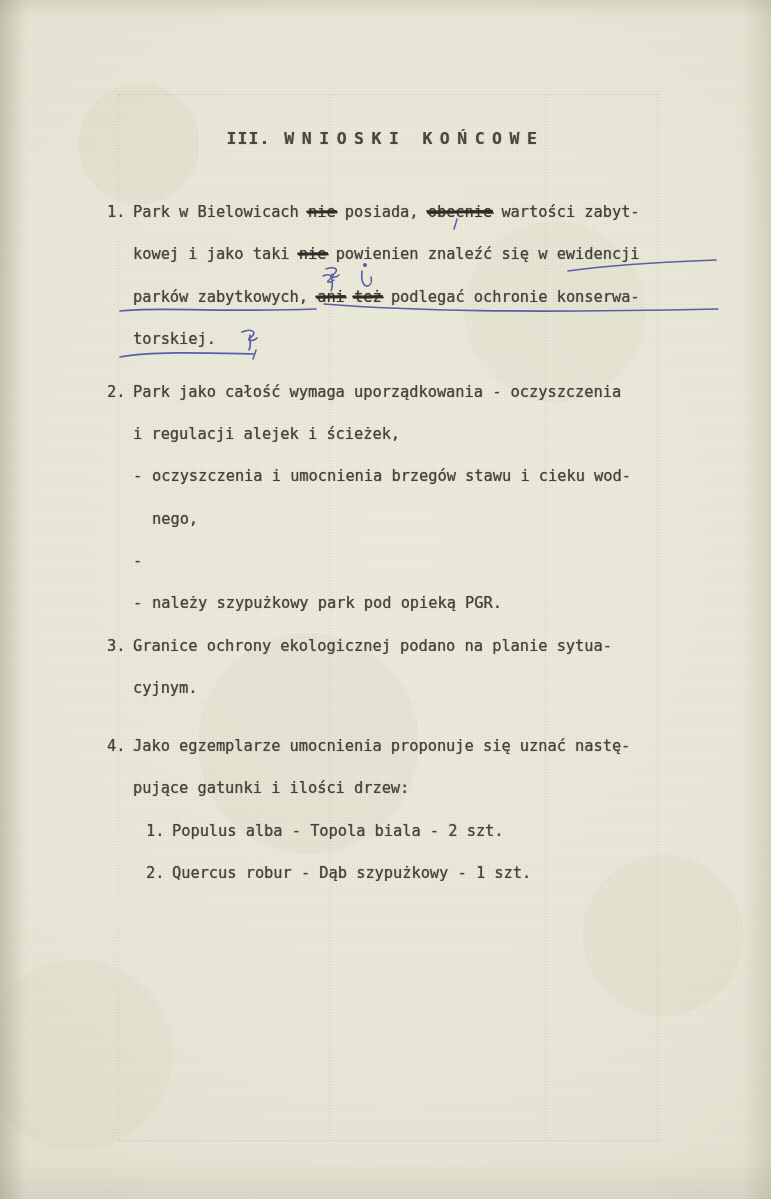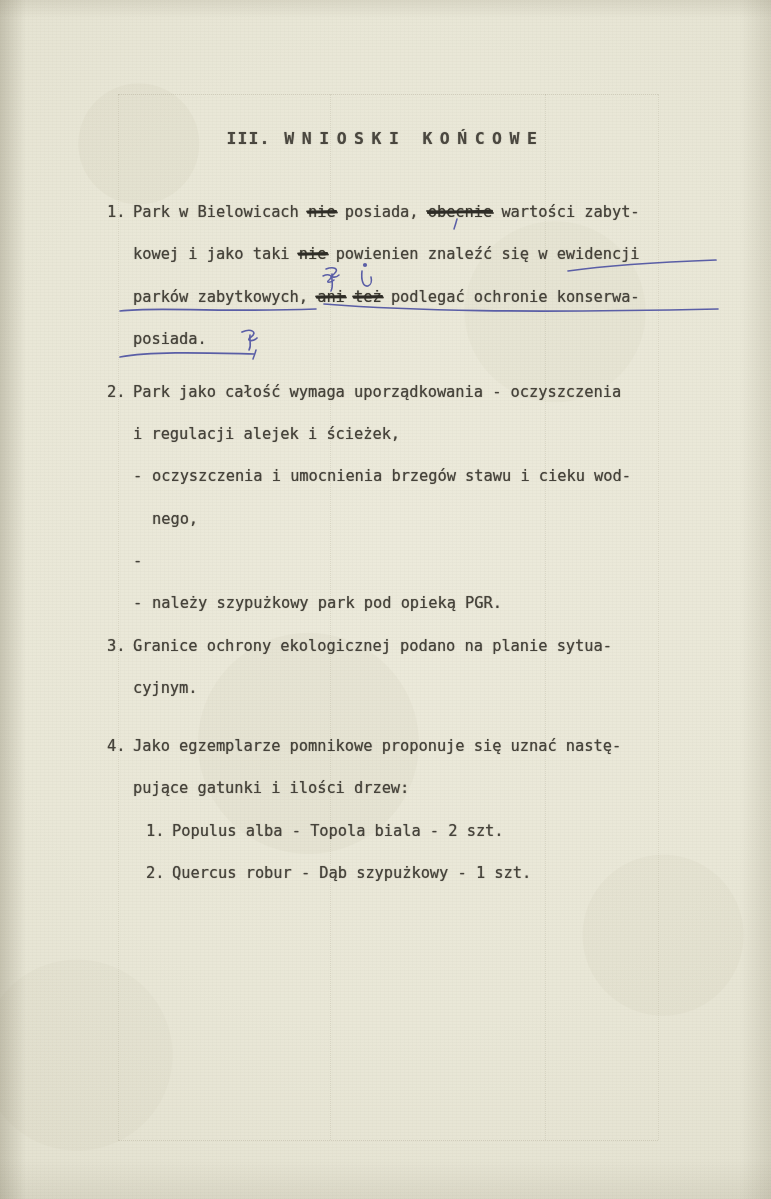--- a/index.html
+++ b/index.html
@@ -166,21 +166,21 @@
     </div>
 
     <div class="line num" style="left:107px; top:203px;">1.</div>
 
     <div class="line" style="left:133px; top:203px;"><span>Park w Bielowicach </span><span class="strike">nie</span><span> posiada, </span><span class="strike">obecnie</span><span> wartości zabyt-</span></div>
 
     <div class="line" style="left:133px; top:245px;"><span>kowej i jako taki </span><span class="strike">nie</span><span> powienien znaleźć się w ewidencji</span></div>
 
     <div class="line" style="left:133px; top:288px;"><span>parków zabytkowych, </span><span class="strike">ani</span><span> </span><span class="strike">też</span><span> podlegać ochronie konserwa-</span></div>
 
-    <div class="line" style="left:133px; top:330px;"><span>posiada.</span></div>
+    <div class="line" style="left:133px; top:330px;"><span>torskiej.</span></div>
 
     <div class="ink-underline" style="left:566px; top:258px; width:152px; height:16px;">
       <svg class="ink" width="152" height="16" viewBox="0 0 152 16">
         <path d="M2 13 C 30 9, 70 5, 150 2" stroke-width="1.7" stroke-linecap="round"></path>
       </svg>
     </div>
 
     <div class="ink-underline" style="left:118px; top:303px; width:200px; height:16px;">
       <svg class="ink" width="200" height="16" viewBox="0 0 200 16">
         <path d="M2 8 C 40 3, 90 10, 198 6" stroke-width="1.7" stroke-linecap="round"></path>
@@ -243,21 +243,21 @@
     <div class="line" style="left:133px; top:552px;">-</div>
 
     <div class="line" style="left:133px; top:594px;">-</div>
     <div class="line" style="left:152px; top:594px;">należy szypużkowy park pod opieką PGR.</div>
 
     <div class="line num" style="left:107px; top:637px;">3.</div>
     <div class="line" style="left:133px; top:637px;">Granice ochrony ekologicznej podano na planie sytua-</div>
     <div class="line" style="left:133px; top:679px;">cyjnym.</div>
 
     <div class="line num" style="left:107px; top:737px;">4.</div>
-    <div class="line" style="left:133px; top:737px;">Jako egzemplarze pomnikowe proponuje się uznać nastę-</div>
+    <div class="line" style="left:133px; top:737px;">Jako egzemplarze umocnienia proponuje się uznać nastę-</div>
     <div class="line" style="left:133px; top:779px;">pujące gatunki i ilości drzew:</div>
 
     <div class="line num" style="left:146px; top:822px;">1.</div>
     <div class="line" style="left:172px; top:822px;">Populus alba - Topola biala - 2 szt.</div>
 
     <div class="line num" style="left:146px; top:864px;">2.</div>
     <div class="line" style="left:172px; top:864px;">Quercus robur - Dąb szypużkowy - 1 szt.</div>
 
   </div>
 

